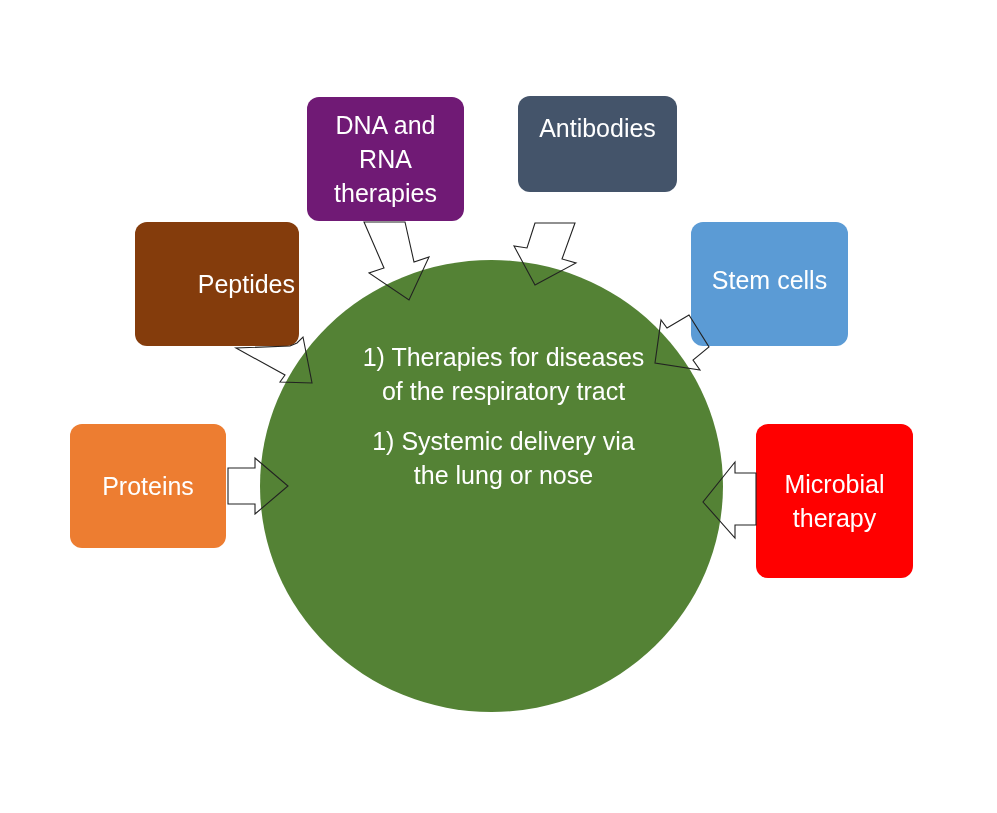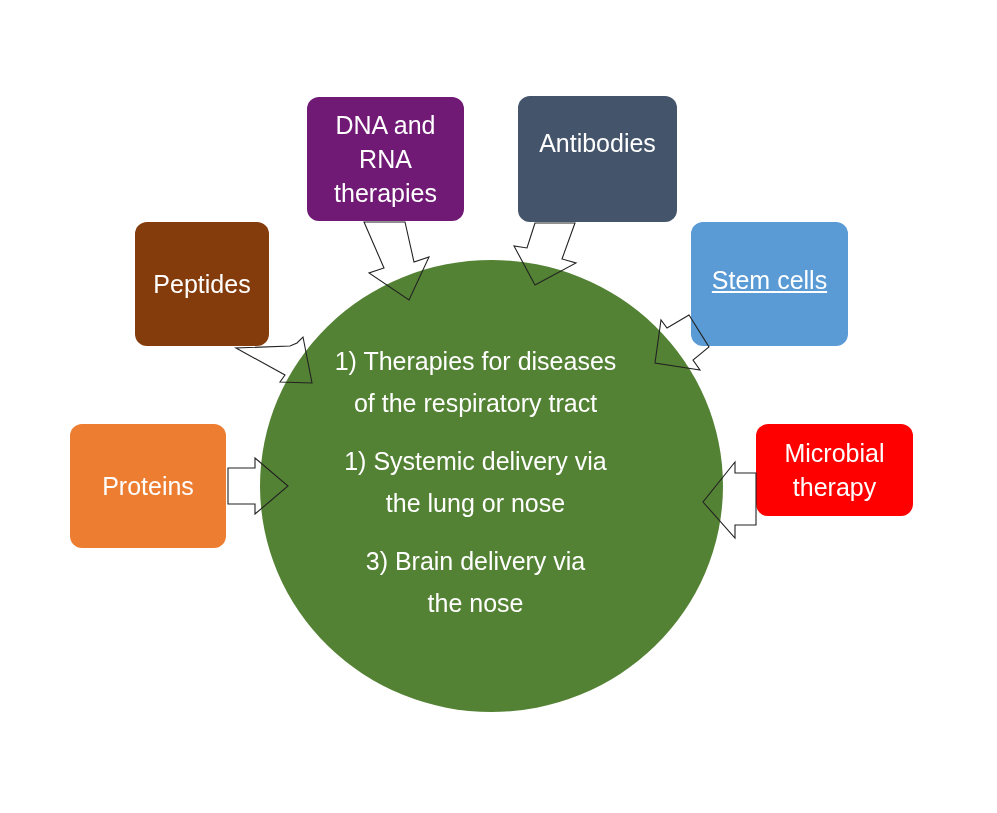--- a/index.html
+++ b/index.html
@@ -5,58 +5,56 @@
   html, body { margin: 0; padding: 0; background: #ffffff; }
   body { width: 997px; height: 813px; position: relative; overflow: hidden;
          font-family: "Liberation Sans", "DejaVu Sans", sans-serif; }
   #canvas { position: absolute; left: 0; top: 0; width: 997px; height: 813px; }
   .box { position: absolute; border-radius: 12px; display: flex; align-items: center;
          justify-content: center; text-align: center; color: #ffffff;
          font-size: 25px; line-height: 34px; box-sizing: border-box; padding: 4px; }
   .box span { white-space: pre-line; }
   #circle { position: absolute; left: 260px; top: 260px; width: 463px; height: 452px;
             border-radius: 50%; }
-  #circle-text { position: absolute; left: 283px; top: 340px; width: 385px;
-                 text-align: center; color: #ffffff; font-size: 25px; line-height: 42px; }
+  #circle-text { position: absolute; left: 311px; top: 340px; width: 385px;
+                 text-align: center; color: #ffffff; font-size: 25px; line-height: 34px; }
   .item { display: block; margin-bottom: 16px; white-space: pre-line; }
   svg.arrows { position: absolute; left: 0; top: 0; pointer-events: none; }
 </style>
 </head>
 <body>
 
 <div id="canvas">
 
   <div id="circle" style="background: rgb(84, 130, 53);"></div>
   <div id="circle-text">
     <span class="item">1) Therapies for diseases
 of the respiratory tract</span>
     <span class="item">1) Systemic delivery via
 the lung or nose</span>
-    <span class="item">3) Brain delivery via
-the nose</span>
   </div>
 
-  <div class="box" id="box-peptides" style="left: 135px; top: 222px; width: 134px; height: 124px; background: rgb(132, 60, 12);">
+  <div class="box" id="box-peptides" style="left: 135px; top: 222px; width: 164px; height: 124px; background: rgb(132, 60, 12); justify-content: flex-end;">
     <span>Peptides</span>
   </div>
   <div class="box" id="box-dna-rna" style="left: 307px; top: 97px; width: 157px; height: 124px; background: #701a75;">
     <span>DNA and
 RNA
 therapies</span>
   </div>
-  <div class="box" id="box-antibodies" style="left: 518px; top: 96px; width: 159px; height: 126px; background: rgb(68, 84, 106);">
+  <div class="box" id="box-antibodies" style="left: 518px; top: 96px; width: 159px; height: 96px; background: rgb(68, 84, 106);">
     <span style="position:relative;top:-16px;">Antibodies</span>
   </div>
-  <div class="box" id="box-stem-cells" style="left: 691px; top: 222px; width: 157px; height: 124px; background: rgb(91, 155, 213); text-decoration: underline;">
+  <div class="box" id="box-stem-cells" style="left: 691px; top: 222px; width: 157px; height: 124px; background: rgb(91, 155, 213);">
     <span style="position:relative;top:-4px;">Stem cells</span>
   </div>
   <div class="box" id="box-proteins" style="left: 70px; top: 424px; width: 156px; height: 124px; background: rgb(237, 125, 49);">
     <span>Proteins</span>
   </div>
-  <div class="box" id="box-microbial" style="left: 756px; top: 424px; width: 157px; height: 92px; background: rgb(255, 0, 0);">
+  <div class="box" id="box-microbial" style="left: 756px; top: 424px; width: 157px; height: 154px; background: rgb(255, 0, 0);">
     <span>Microbial
 therapy</span>
   </div>
 
   <svg class="arrows" width="997" height="813">
     <g fill="none" stroke="#222" stroke-width="1.1" stroke-linejoin="miter">
 
       <polygon points="228,468 255,468 255,458 288,486 255,514 255,504 228,504"></polygon>
 
       <polygon points="756,473 735,473 735,462 703,502 735,538 735,525 756,525"></polygon>

